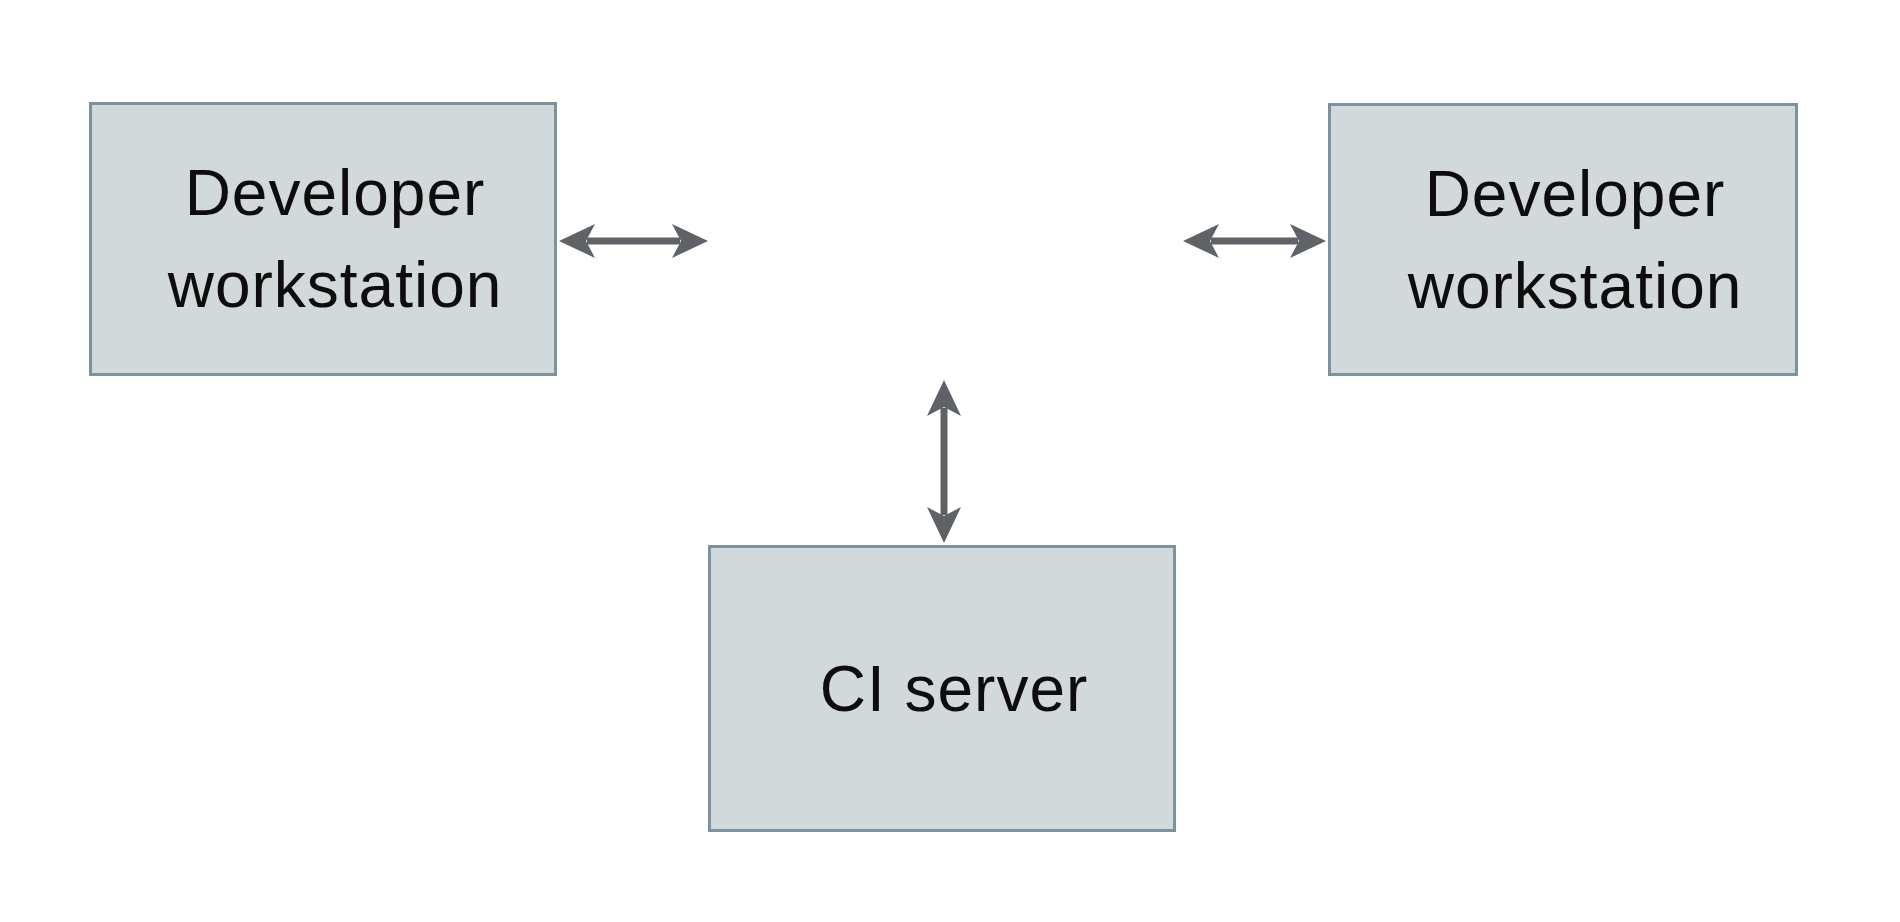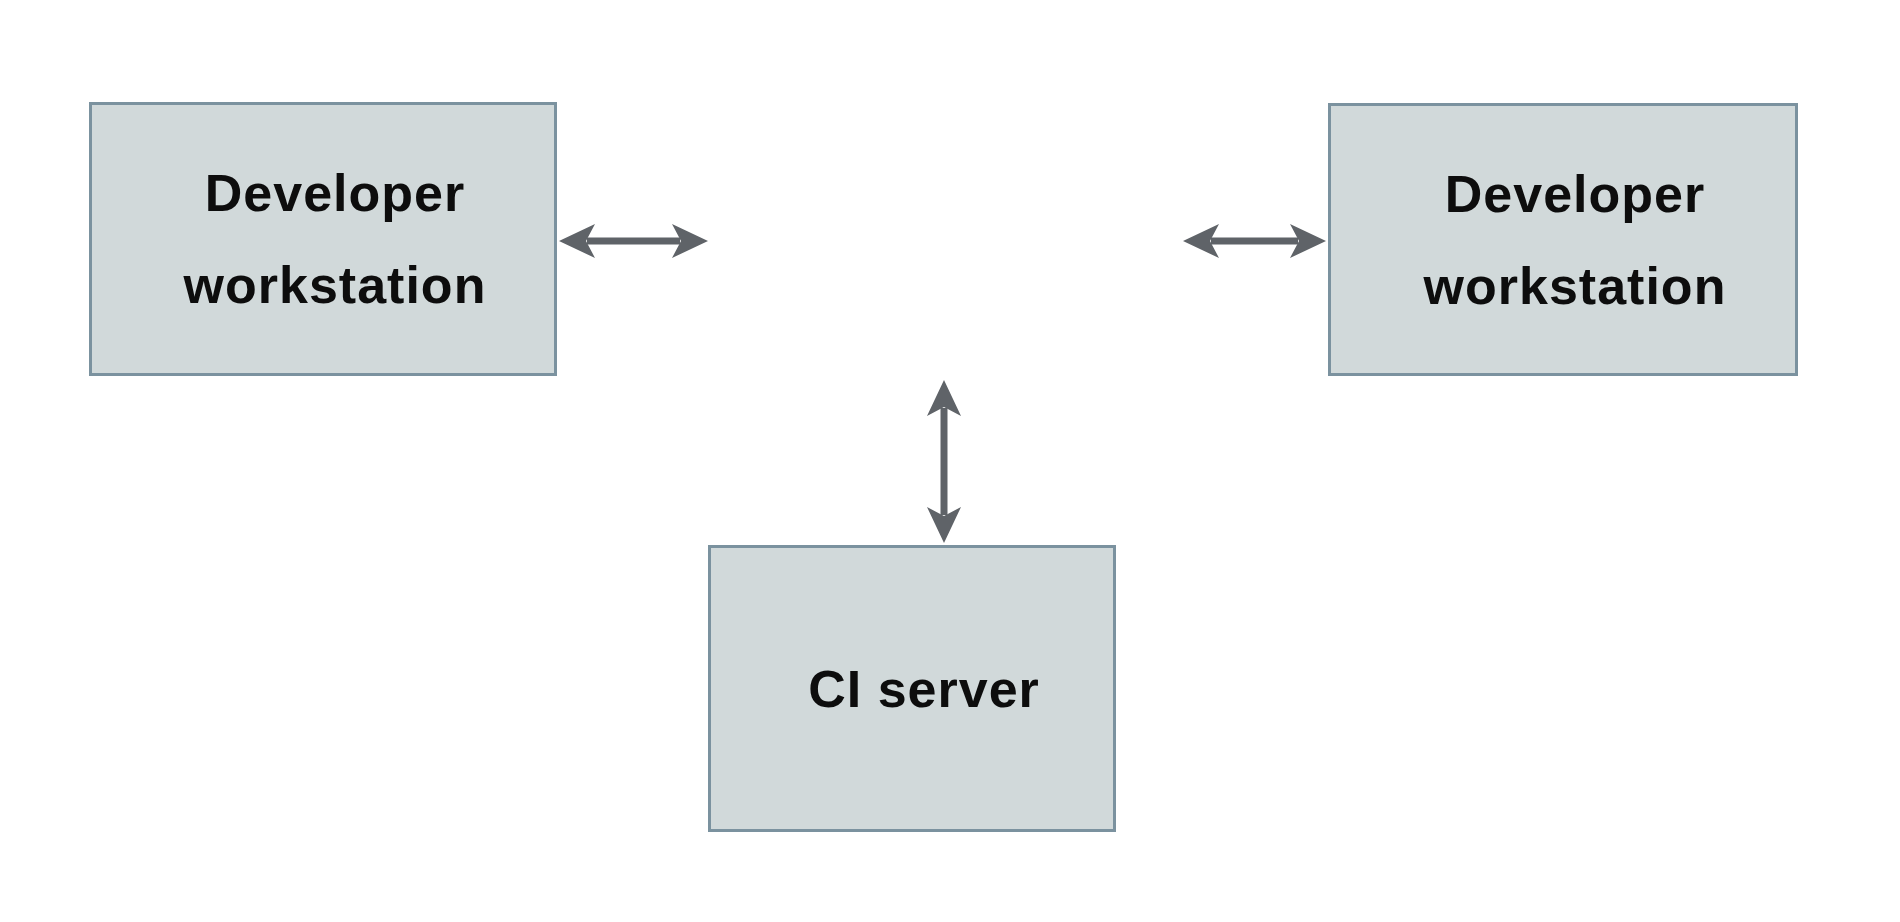--- a/index.html
+++ b/index.html
@@ -23,31 +23,31 @@
     position: absolute;
     background: var(--box-fill);
     border: 3px solid var(--box-border);
     display: flex;
     align-items: center;
     justify-content: center;
     text-align: center;
   }
   .box-label {
     color: var(--text);
-    font-size: 52px;
-    font-weight: 700;
+    font-size: 64px;
+    font-weight: 400;
     letter-spacing: 1px;
     line-height: 92px;
     white-space: nowrap;
     margin-left: 24px;
   }
   .box-left  { left:  89px; top: 102px; width: 468px; height: 274px; }
   .box-cache { left: 710px; top: 103px; width: 471px; height: 273px; }
   .box-right { left: 1328px; top: 103px; width: 470px; height: 273px; }
-  .box-ci    { left: 708px; top: 545px; width: 408px; height: 287px; }
+  .box-ci    { left: 708px; top: 545px; width: 468px; height: 287px; }
 
   .arrow { position: absolute; }
   .arrow-a { left: 557px;  top: 218px; width: 153px; height: 46px; }
   .arrow-b { left: 1181px; top: 218px; width: 147px; height: 46px; }
   .arrow-c { left: 921px;  top: 378px; width: 46px;  height: 167px; }
   .arrow svg { display: block; width: 100%; height: 100%; }
   .arrow line { stroke: var(--arrow); stroke-width: 7; }
   .arrow polygon { fill: var(--arrow); }
 </style>
 </head>

